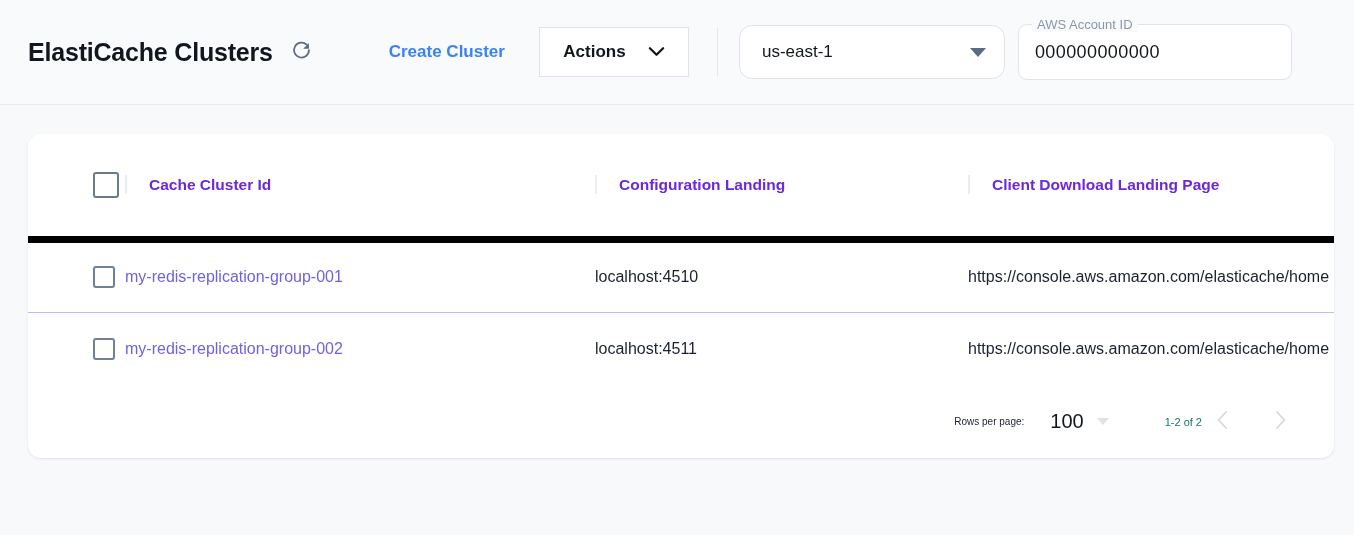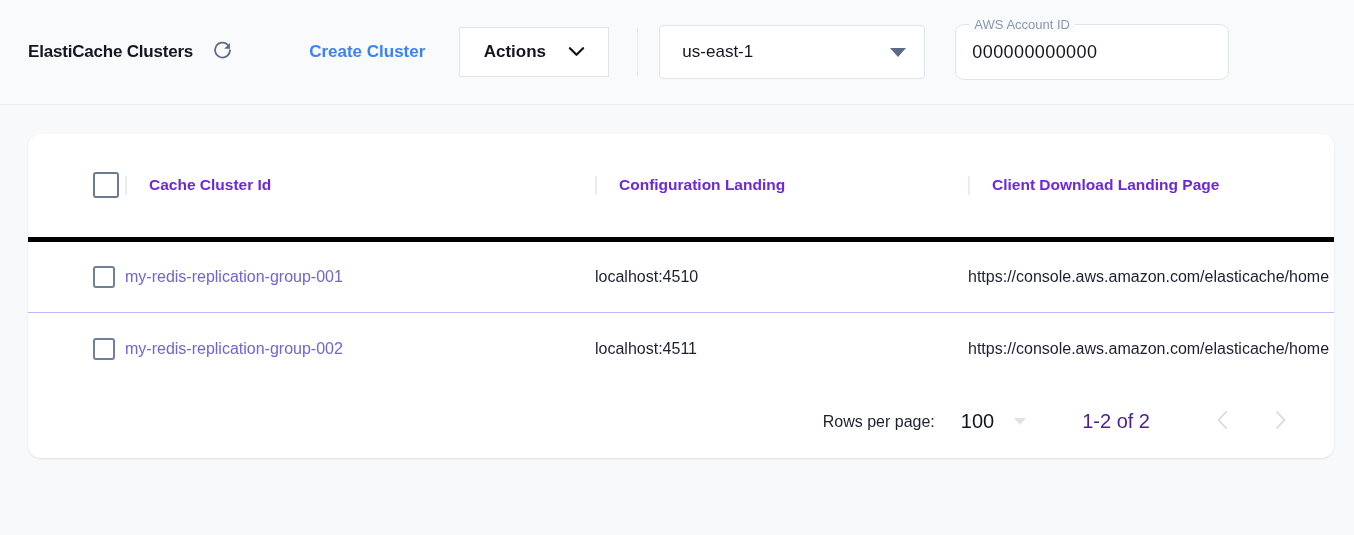--- a/index.html
+++ b/index.html
@@ -22,21 +22,21 @@
     position: relative;
     height: 105px;
     background: #f8fafc;
     border-bottom: 1px solid #e8ecf1;
     display: flex;
     align-items: center;
     padding: 0 0 0 28px;
   }
 
   .page-title {
-    font-size: 17px;
+    font-size: 25px;
     font-weight: bold;
     letter-spacing: -0.2px;
     color: #12161f;
     white-space: nowrap;
   }
 
   .refresh-btn {
     margin-left: 14px;
     width: 30px;
     height: 30px;
@@ -87,21 +87,21 @@
     background: #e3e8ee;
     margin-left: 28px;
     flex: 0 0 auto;
   }
 
   .region-select {
     margin-left: 21px;
     width: 266px;
     height: 54px;
     border: 1px solid #dfe4ea;
-    border-radius: 4px;
+    border-radius: 13px;
     background: #ffffff;
     display: flex;
     align-items: center;
     padding: 0 18px 0 22px;
     cursor: pointer;
     flex: 0 0 auto;
   }
   .region-select .region-value {
     font-size: 17px;
     color: #12161f;
@@ -110,21 +110,21 @@
 
   .tri-down {
     width: 0; height: 0;
     border-left: 8px solid transparent;
     border-right: 8px solid transparent;
     border-top: 9px solid #5c6b82;
   }
 
   .account-field {
     position: relative;
-    margin-left: 30px;
+    margin-left: 13px;
     width: 274px;
     height: 56px;
     border: 1px solid #dfe4ea;
     border-radius: 9px;
     background: #ffffff;
     display: flex;
     align-items: center;
     padding: 0 16px;
     flex: 0 0 auto;
   }
@@ -212,21 +212,21 @@
 
   .tbl tbody td {
     height: 73px;
     padding: 0;
     font-size: 16px;
     color: #1b2130;
     border-top: 1px solid #c4b5fd;
     white-space: nowrap;
     overflow: hidden;
   }
-  .tbl tbody tr:first-child td { border-top: 5px solid #000000; }
+  .tbl tbody tr:first-child td { border-top: 7px solid #000000; }
 
   .cell-link {
     color: #6f63de;
     cursor: pointer;
     font-size: 16px;
   }
 
   .cell-pad { padding-left: 24px; }
   .cell-pad-ep { padding-left: 23px; }
   .cell-pad-url { padding-left: 22px; }
@@ -239,42 +239,41 @@
     left: 0; right: 0;
     top: 251px;
     height: 73px;
     display: flex;
     align-items: center;
     justify-content: flex-end;
     padding-right: 34px;
     gap: 0;
   }
   .rpp-label {
-    font-size: 16px;
+    font-size: 10px;
     color: #1b2130;
     margin-right: 26px;
   }
   .rpp-select {
     display: flex;
     align-items: center;
-    gap: 20px;
+    gap: 13px;
     cursor: pointer;
     margin-right: 56px;
   }
   .rpp-value { font-size: 20px; color: #12161f; }
   .tri-down-sm {
     width: 0; height: 0;
     border-left: 6px solid transparent;
     border-right: 6px solid transparent;
     border-top: 7px solid #dfe3e9;
   }
   .range-label {
-    font-size: 20px;
-    color: #4c1d95;
-    margin-right: 52px;
+    font-size: 11px;
+    color: #0f766e;
   }
   .pg-btn {
     width: 40px; height: 40px;
     display: flex; align-items: center; justify-content: center;
     background: none; border: none; cursor: pointer;
   }
   .pg-gap { width: 18px; }
 </style>
 </head>
 <body>

